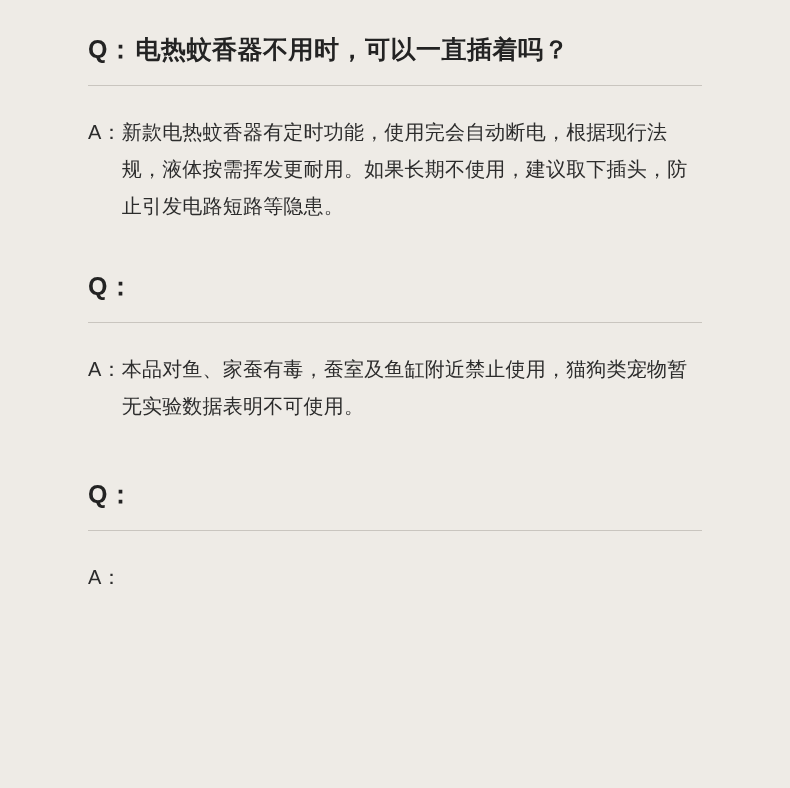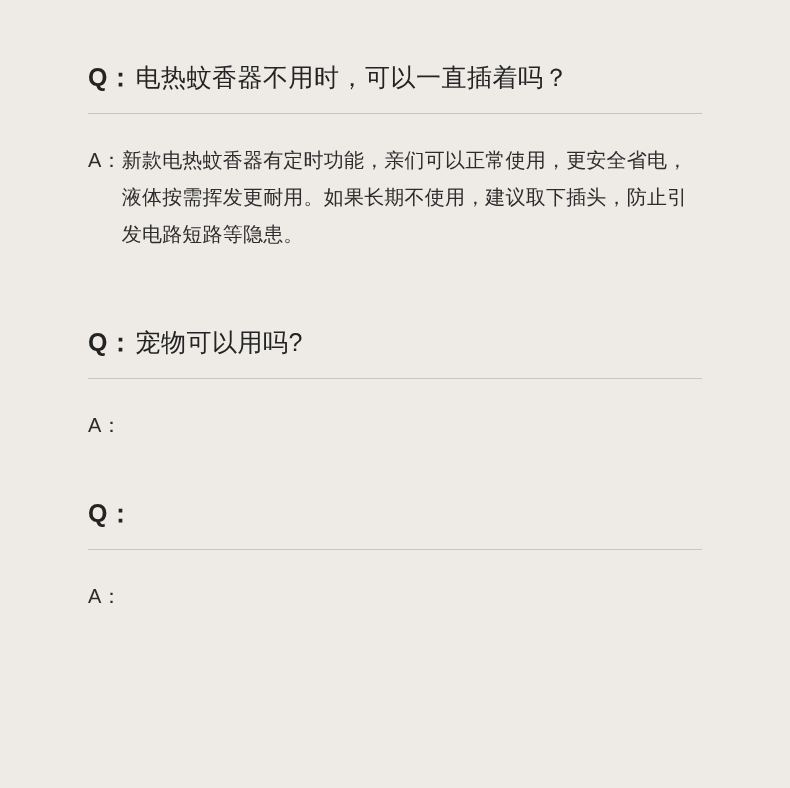--- a/index.html
+++ b/index.html
@@ -40,22 +40,21 @@
     letter-spacing: 0.5px;
     line-height: 1.4;
     padding-top: 10px;
   }
   .q-marker {
     font-weight: bold;
     margin-right: 2px;
     white-space: pre;
   }
   .q-text {
-    font-weight: normal;
-    margin-top: 28px;
+    font-weight: bold;
   }
   .divider {
     height: 1px;
     background: #c9c5bf;
     margin: 18px 0 0 0;
     width: 100%;
   }
   .answer {
     display: flex;
     align-items: flex-start;
@@ -83,34 +82,34 @@
   <div class="faq-list">
 
     <div class="faq-item">
       <div class="question">
         <span class="q-marker">Q：</span>
         <span class="q-text">电热蚊香器不用时，可以一直插着吗？</span>
       </div>
       <div class="divider"></div>
       <div class="answer">
         <span class="a-marker">A：</span>
-        <span class="a-text">新款电热蚊香器有定时功能，亲们可以正常使用，更安全省电，液体按需挥发更耐用。如果长期不使用，建议取下插头，防止引发电路短路等隐患。</span>
+        <span class="a-text">新款电热蚊香器有定时功能，使用完会自动断电，根据现行法规，液体按需挥发更耐用。如果长期不使用，建议取下插头，防止引发电路短路等隐患。</span>
       </div>
     </div>
 
     <div class="spacer-md"></div>
 
     <div class="faq-item">
       <div class="question">
         <span class="q-marker">Q：</span>
-        <span class="q-text">宠物可以用吗?</span>
       </div>
       <div class="divider"></div>
       <div class="answer">
         <span class="a-marker">A：</span>
+        <span class="a-text">本品对鱼、家蚕有毒，蚕室及鱼缸附近禁止使用，猫狗类宠物暂无实验数据表明不可使用。</span>
       </div>
     </div>
 
     <div class="spacer-lg"></div>
 
     <div class="faq-item">
       <div class="question">
         <span class="q-marker">Q：</span>
       </div>
       <div class="divider"></div>

